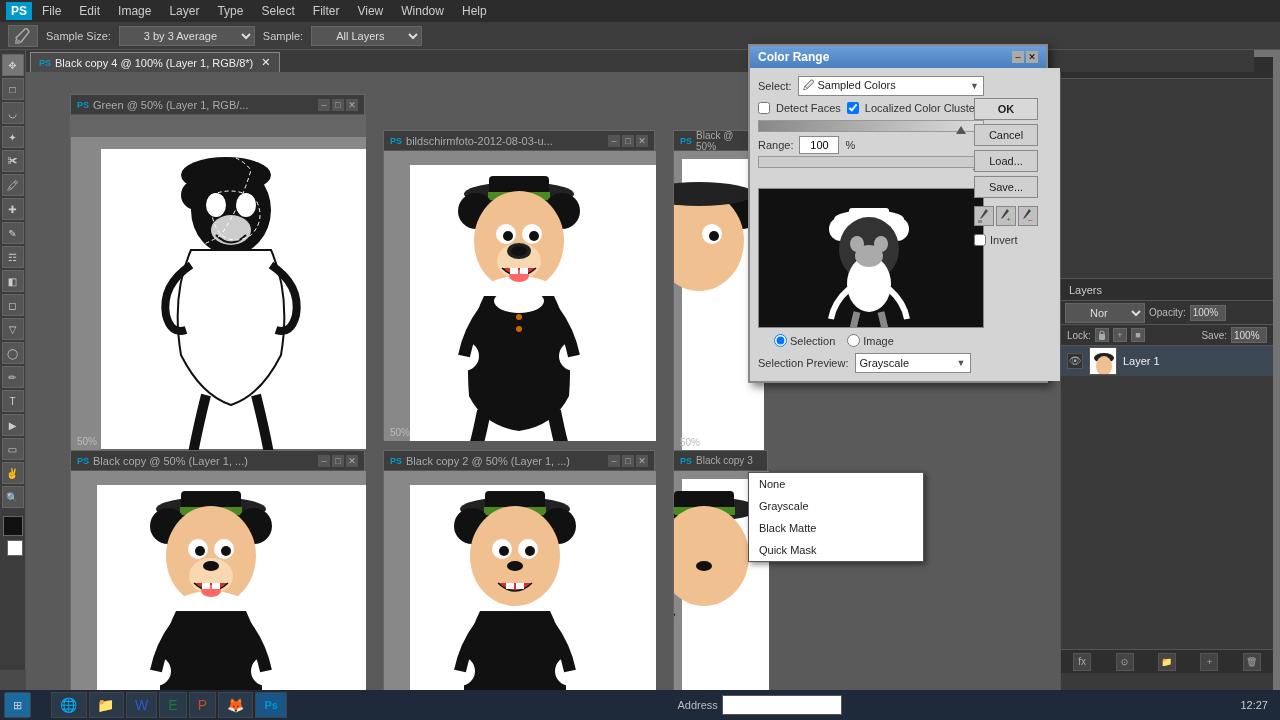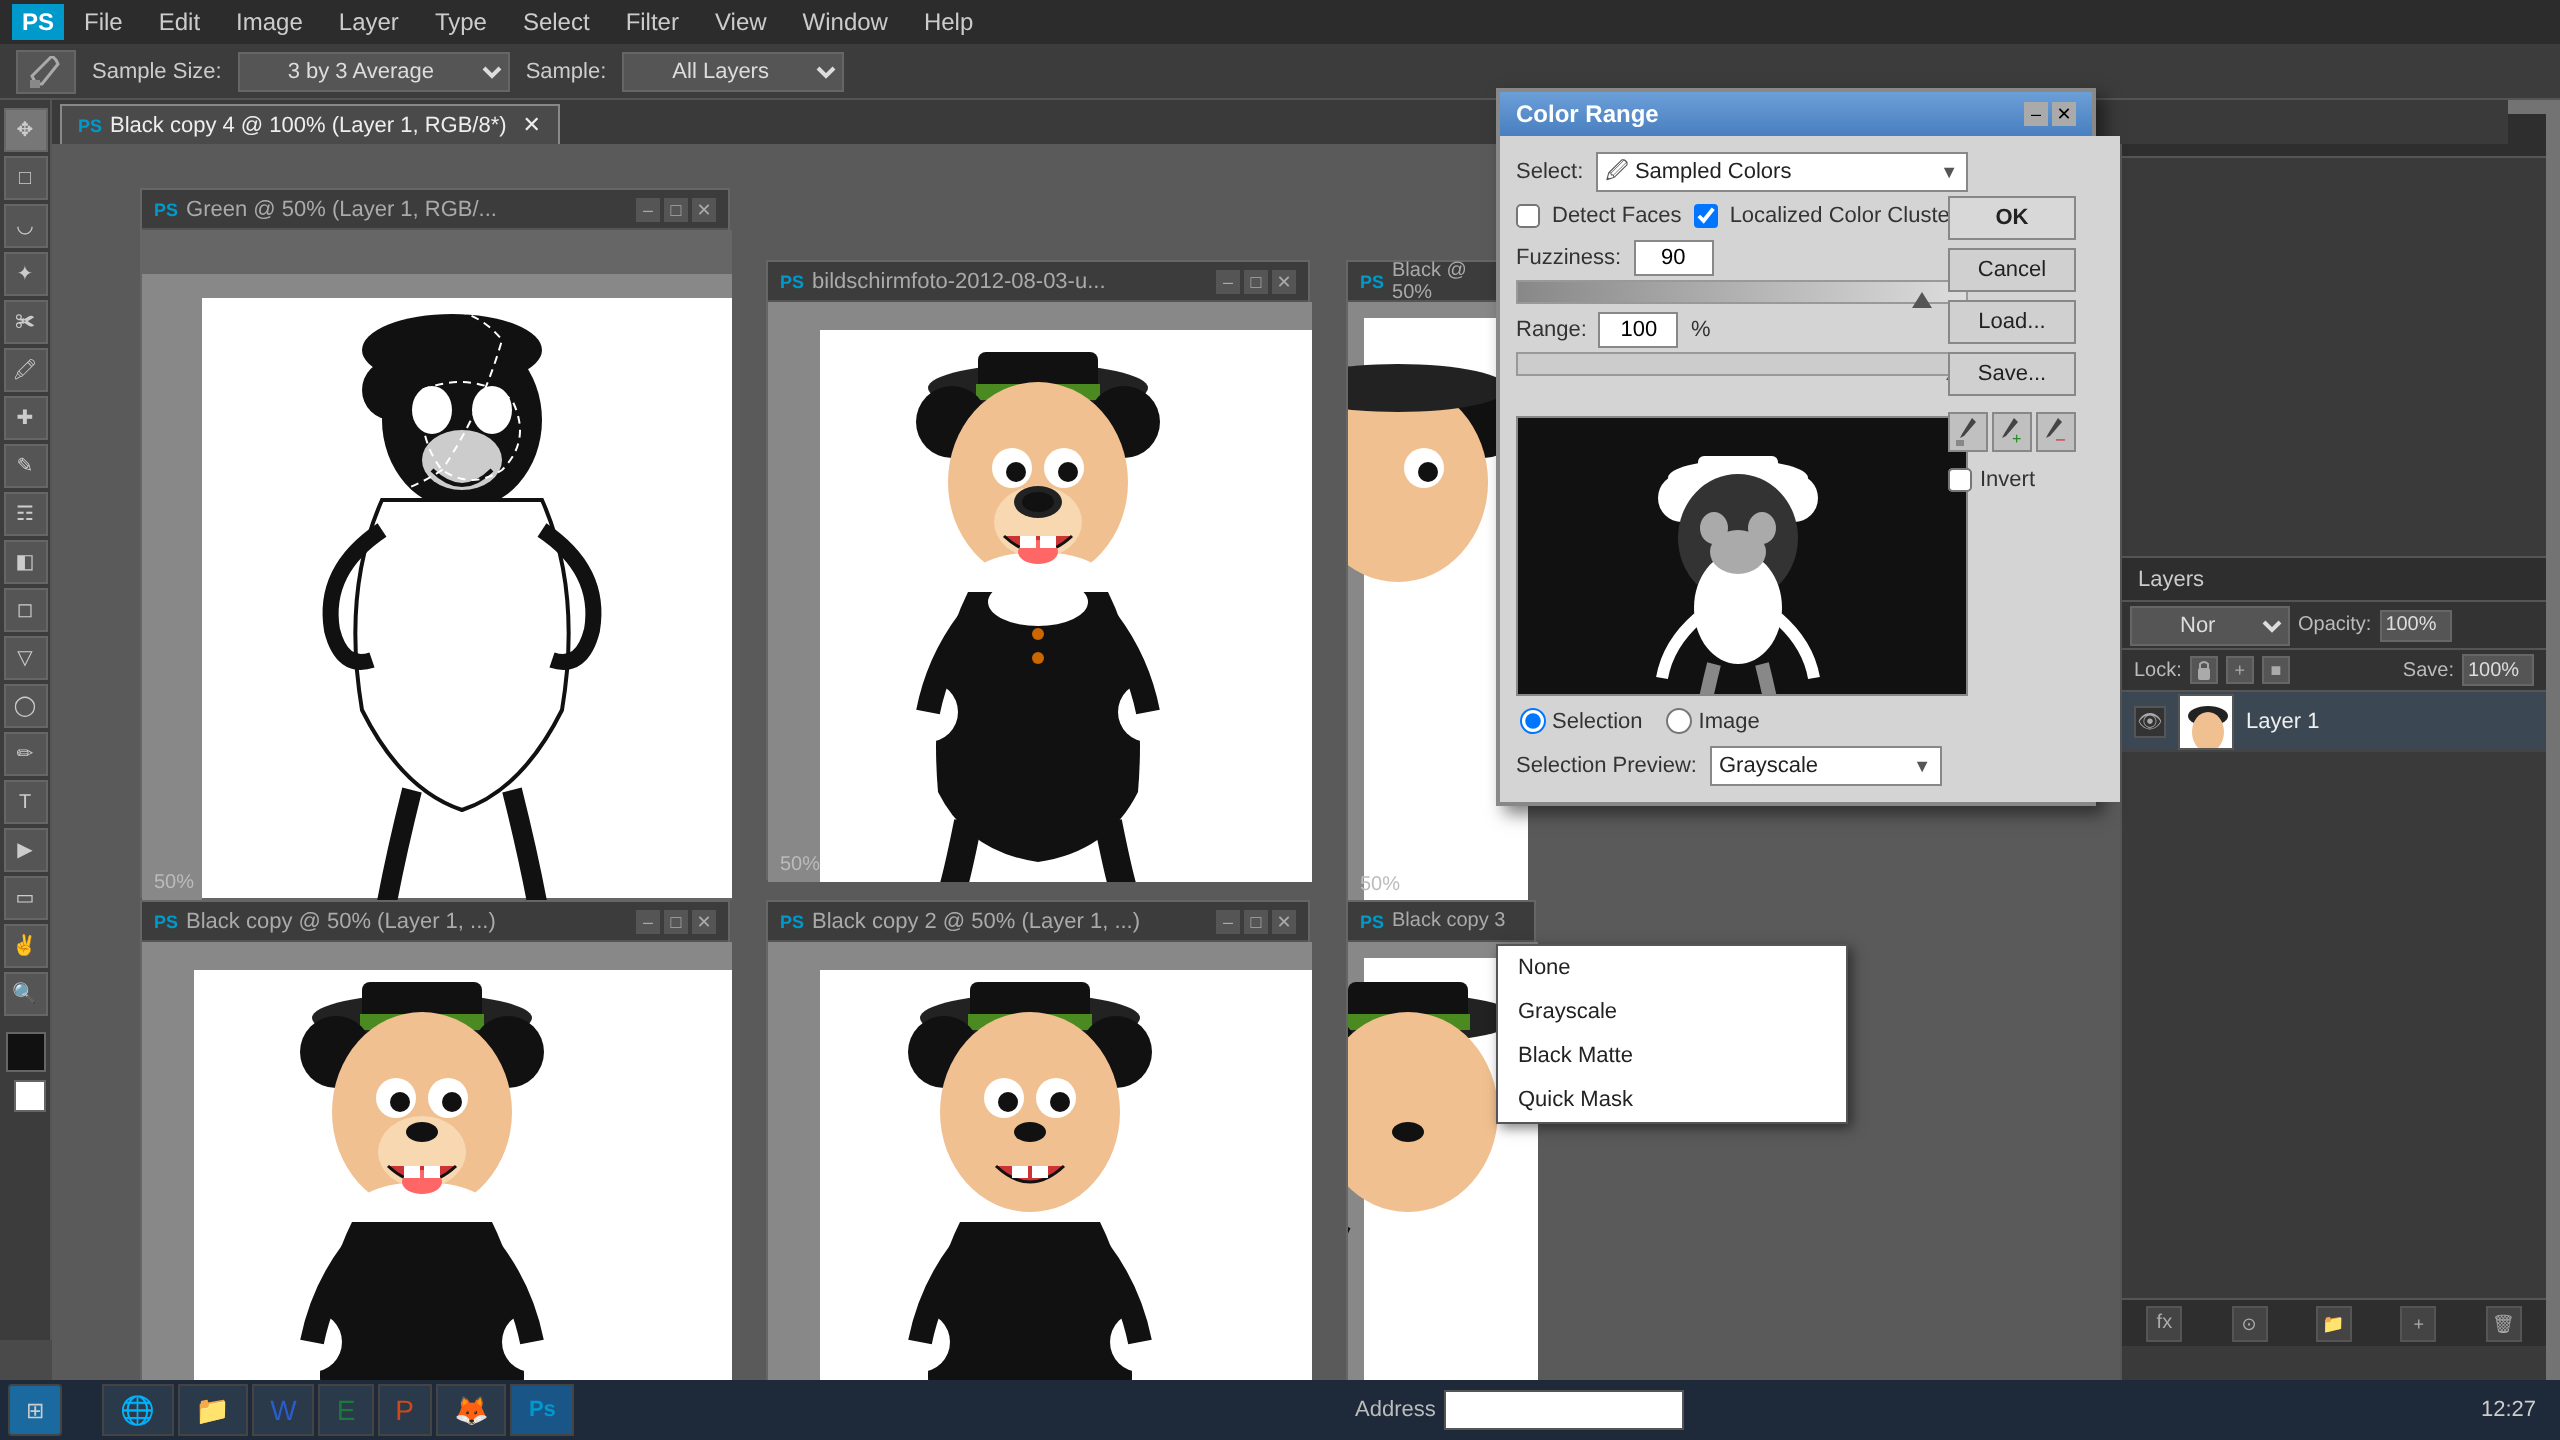--- a/index.html
+++ b/index.html
@@ -251,21 +251,21 @@
       border: 1px solid #888;
       margin: 6px 0;
       position: relative;
       overflow: hidden;
     }
     
     .radio-row {
       display: flex;
       align-items: center;
       gap: 12px;
-      margin: 4px 2px;
+      margin: 4px 16px;
     }
     .radio-option {
       display: flex;
       align-items: center;
       gap: 3px;
       font-size: 11px;
       color: #333;
     }
     
     .selection-preview-row {
@@ -805,24 +805,20 @@
       </div>
 
       <div class="dialog-row">
         <input type="checkbox" class="dialog-checkbox" style="">
         <span class="dialog-label">Detect Faces</span>
         <input type="checkbox" class="dialog-checkbox" checked="" style="">
         <span class="dialog-label">Localized Color Clusters</span>
       </div>
 
       <div style="margin-bottom:4px;">
-        <div class="dialog-row" style="margin-bottom:2px;">
-          <span class="dialog-label">Fuzziness:</span>
-          <input type="text" class="fuzziness-value" value="90" style="">
-        </div>
         <div style="display:flex;align-items:center;gap:4px;">
           <div class="slider-track">
             <div class="slider-handle" style="left:calc(90% - 5px);"></div>
           </div>
         </div>
       </div>
 
       <div style="margin-bottom:20px;">
         <div class="dialog-row" style="margin-bottom:2px;">
           <span class="dialog-label">Range:</span>

